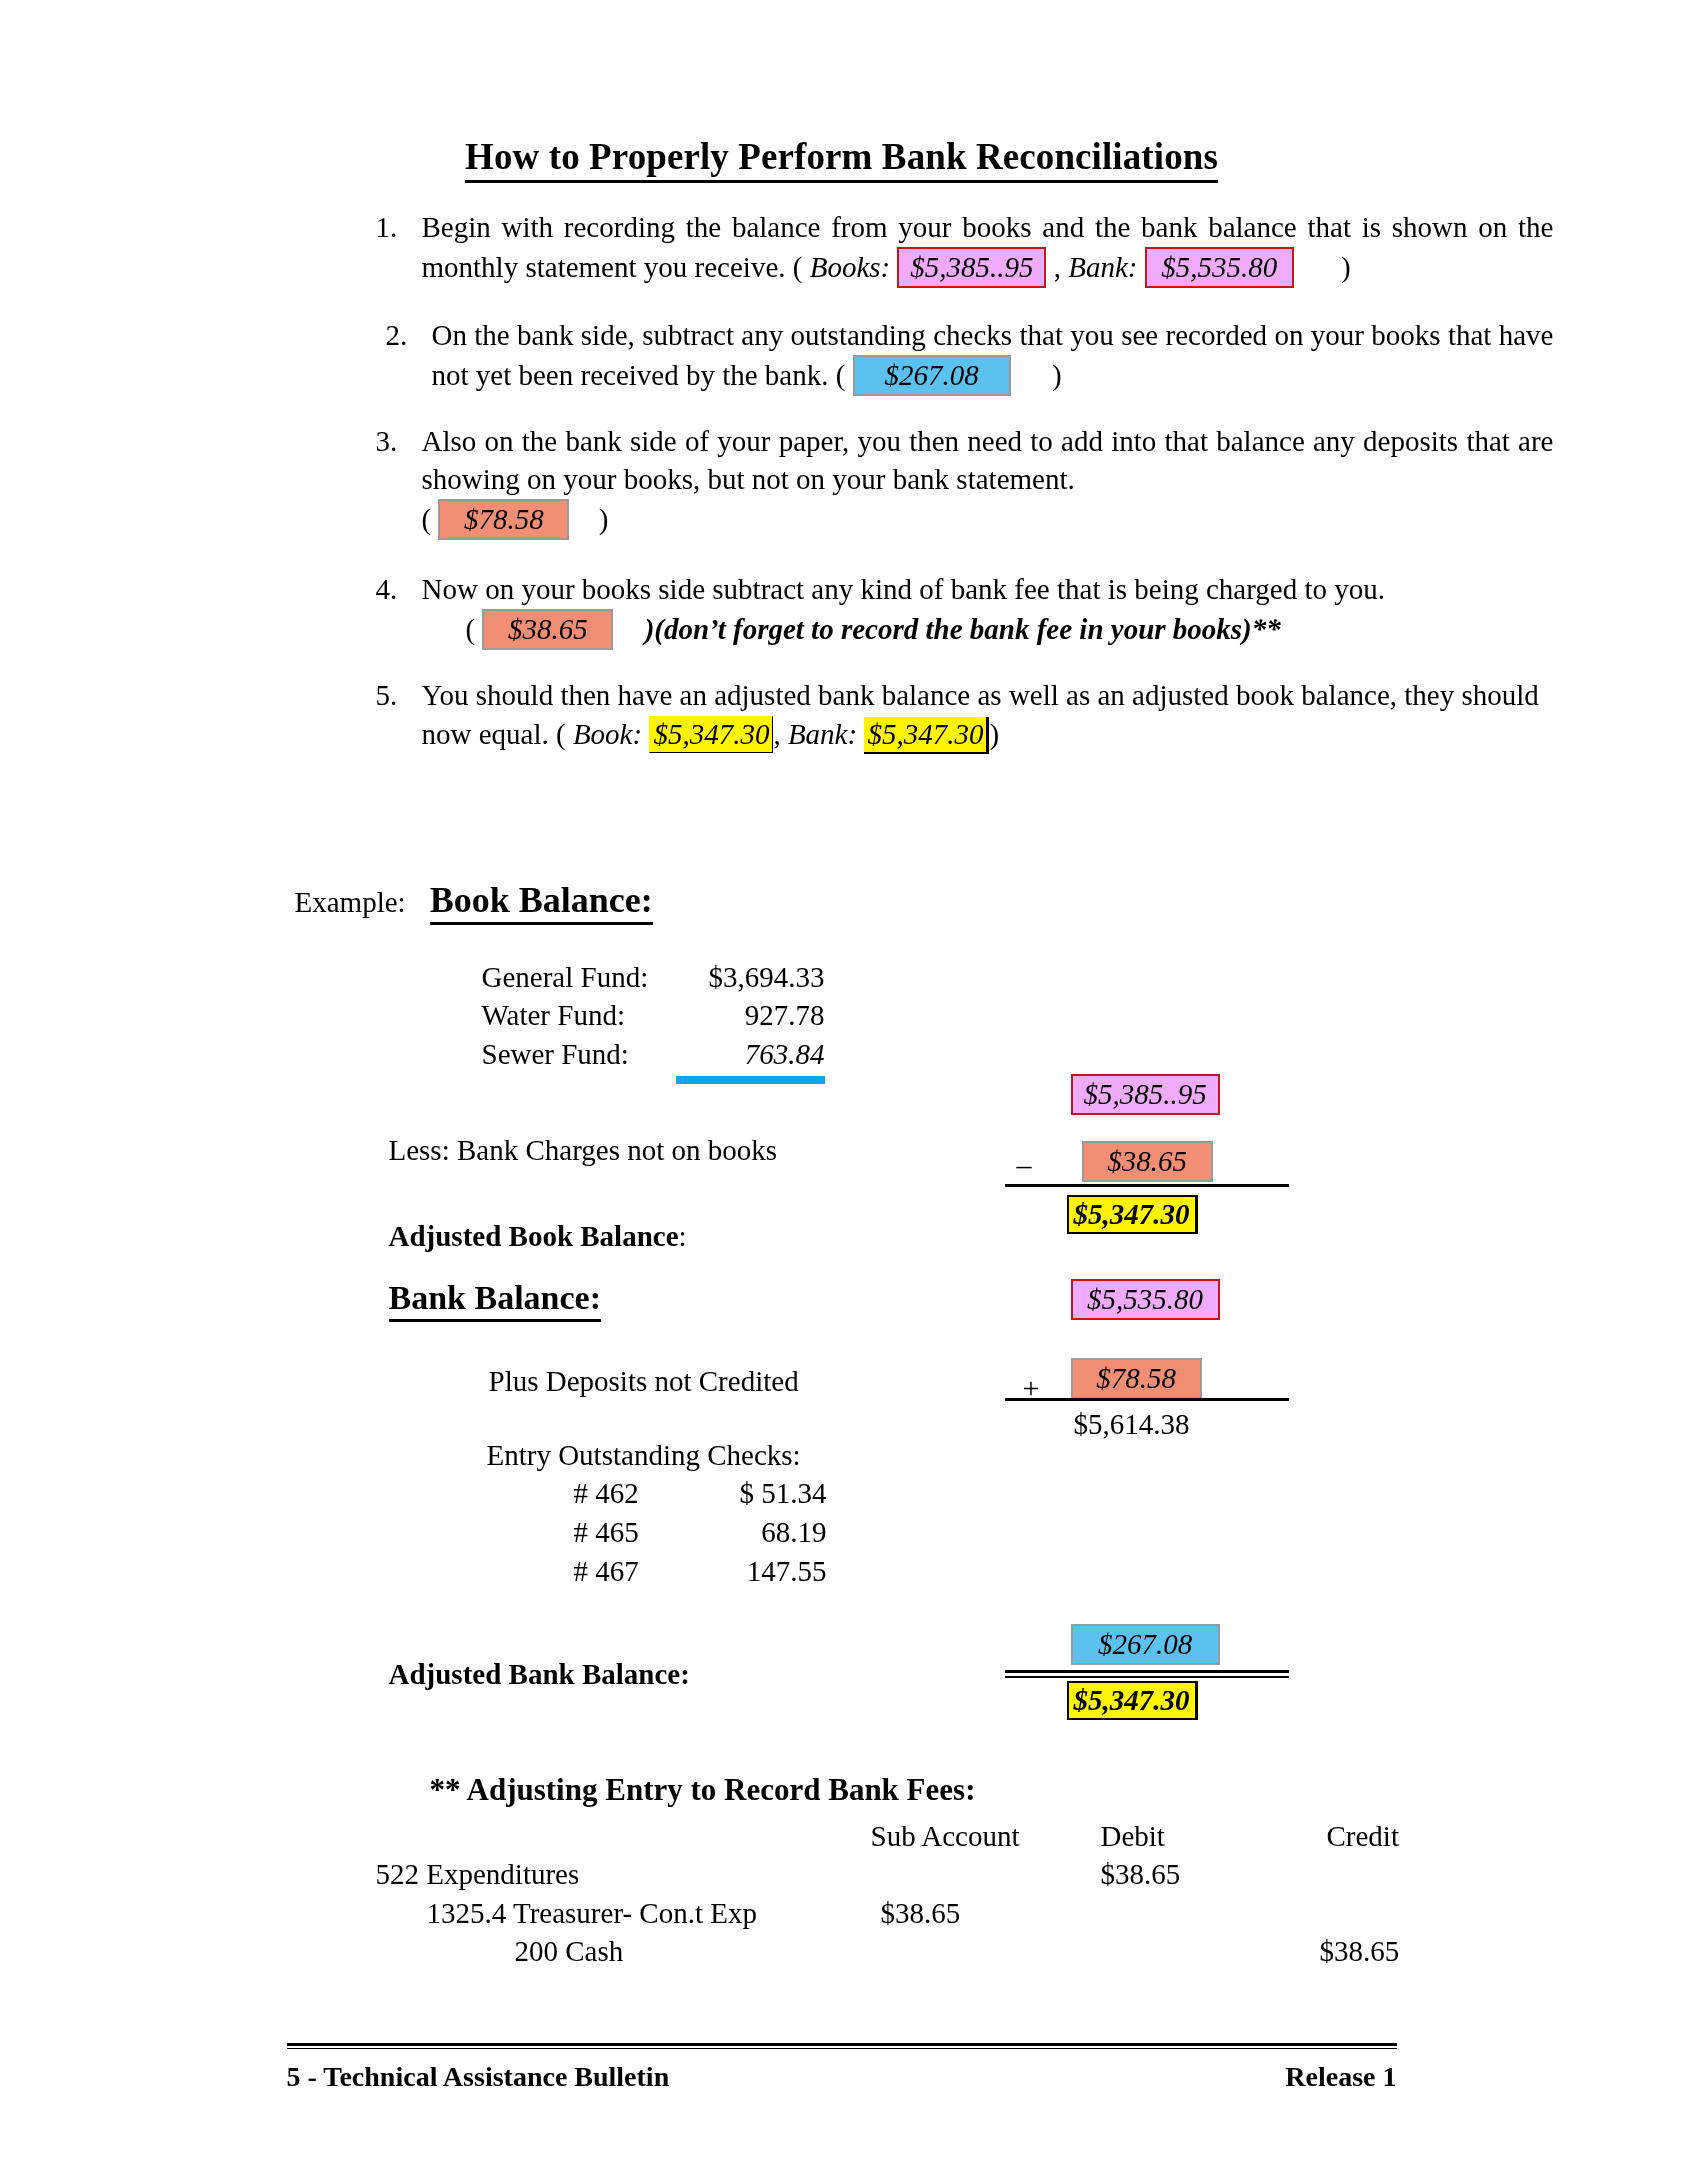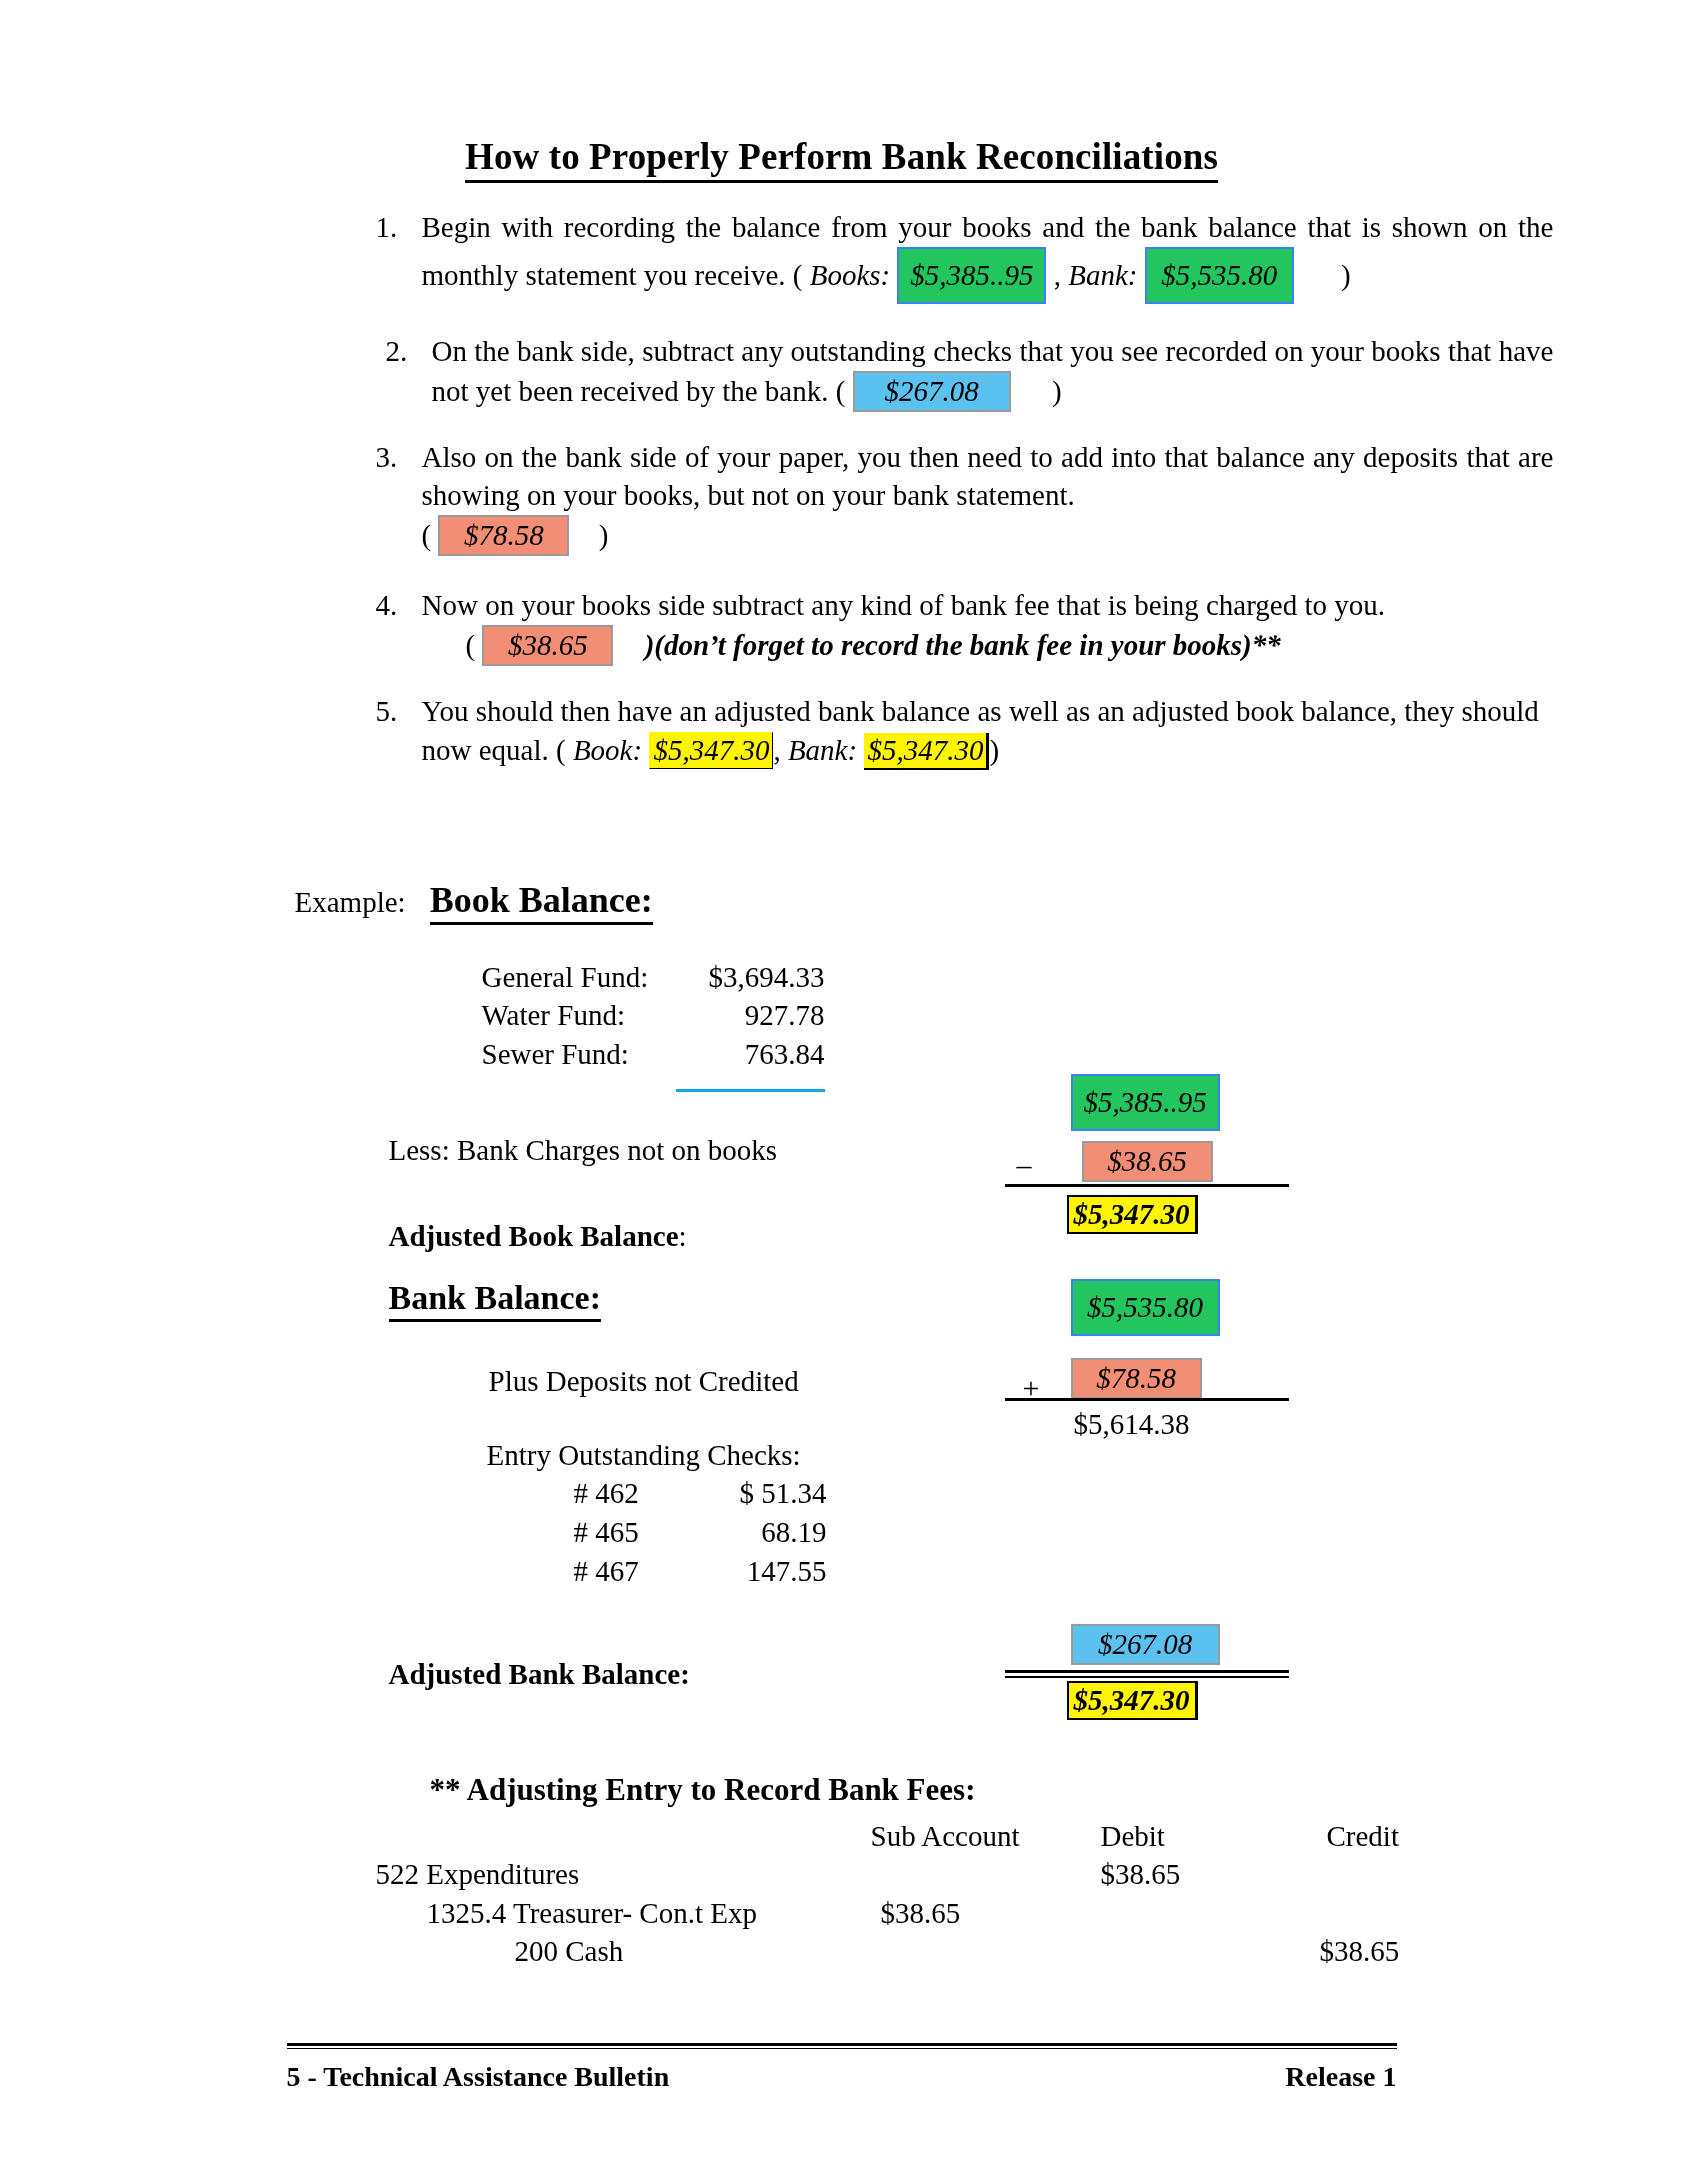--- a/index.html
+++ b/index.html
@@ -78,23 +78,23 @@
   
   .chip {
     display: inline-block;
     font-style: italic;
     text-align: center;
     vertical-align: baseline;
     line-height: 1.22;
     box-sizing: border-box;
   }
   .chip.green {
-    background: #22c55e;
-    border: 2px solid #3b82f6;
-    padding: 9px 6px;
+    background: #f0abfc;
+    border: 2px solid #b91c1c;
+    padding: 1px 6px;
   }
   .chip.salmon {
     background: #F28E74;
     border: 2px solid #9a9a9a;
     padding: 1px 6px;
   }
   .chip.blue {
     background: #5BC2F0;
     border: 2px solid #9a9a9a;
     padding: 1px 6px;
@@ -137,21 +137,21 @@
   .funds {
     position: absolute;
     left: 433px;
     top: 958px;
     font-size: 29px;
     line-height: 1.32;
   }
   .fund-row { display: flex; }
   .fund-name { width: 194px; }
   .fund-val  { width: 149px; text-align: right; }
-  .fund-val.ruled { border-bottom: 3px solid #0ea5e9; padding-bottom: 16px; }
+  .fund-val.ruled { border-bottom: 8px solid #0ea5e9; padding-bottom: 3px; font-style: italic; }
 
   
   .lbl {
     position: absolute;
     font-size: 29px;
     white-space: nowrap;
   }
   .lbl.bold { font-weight: bold; }
   .lbl.bigbold {
     font-size: 34px;

